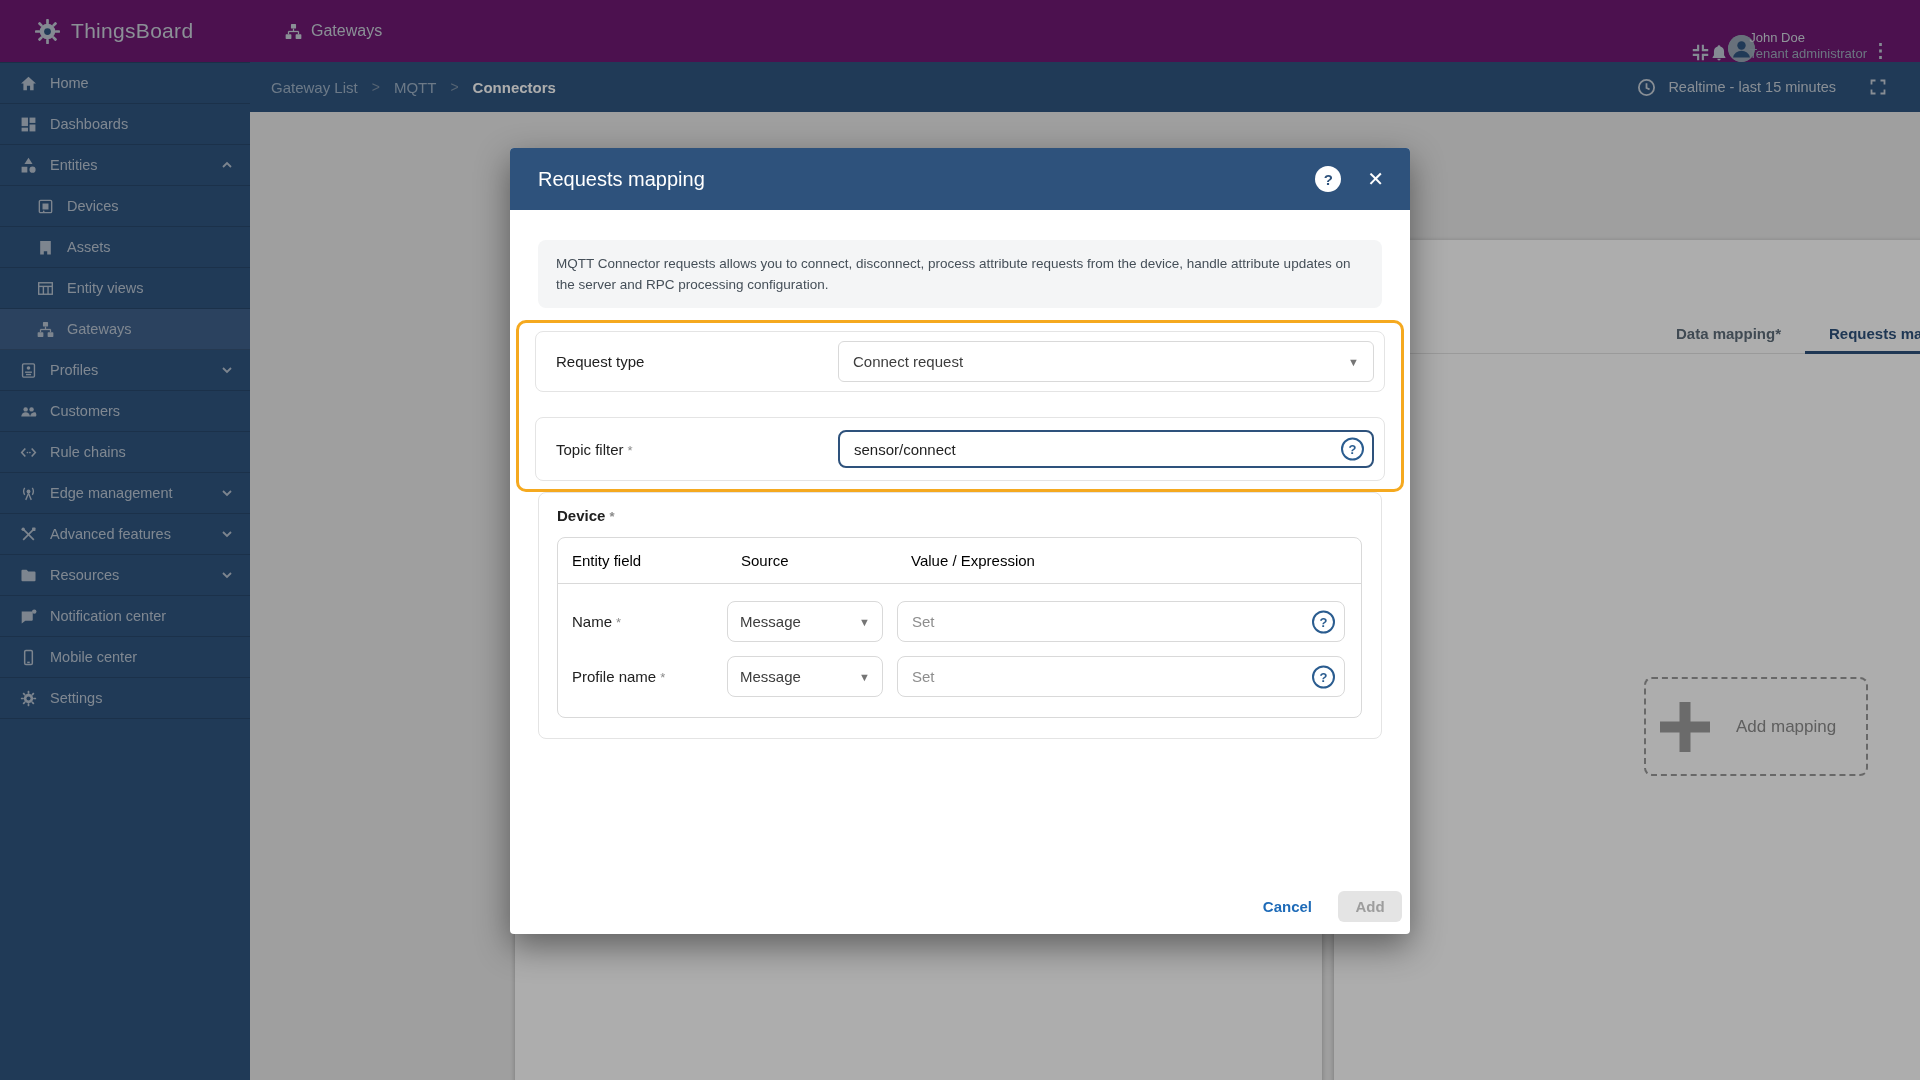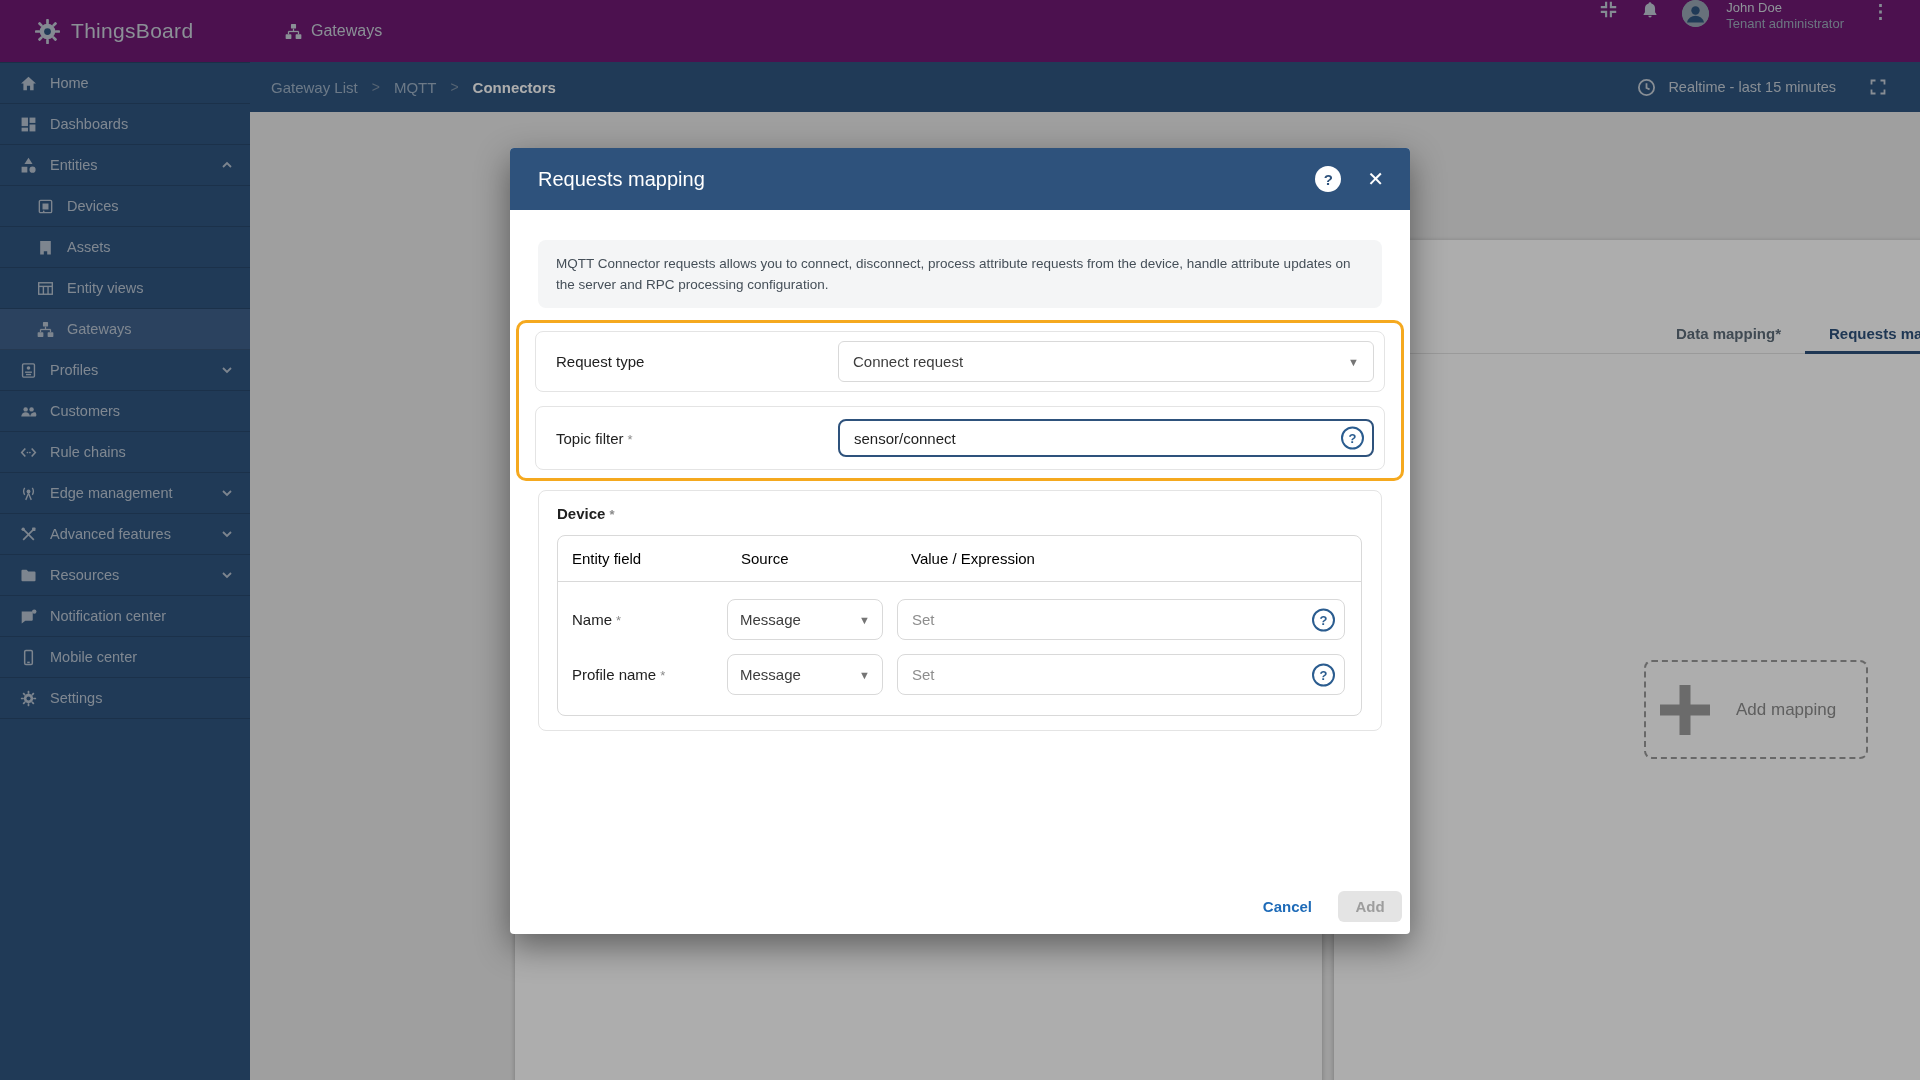--- a/index.html
+++ b/index.html
@@ -10,21 +10,21 @@
     font-family:"Liberation Sans", sans-serif;
     -webkit-font-smoothing:antialiased;
   }
   svg { display:block; }
 
   
   .topbar { position:absolute; left:0; top:0; width:1920px; height:62px; background:#701a75; display:flex; align-items:center; }
   .logo { display:flex; align-items:center; gap:10px; padding-left:34px; width:250px; }
   .logo-text { font-size:21px; color:#cdd5de; letter-spacing:.3px; }
   .page-title { position:absolute; left:285px; display:flex; align-items:center; gap:9px; color:#ccd4dd; font-size:16px; }
-  .topbar-right { position:absolute; right:30px; top:0; height:62px; display:flex; align-items:flex-start; gap:23px; }
+  .topbar-right { position:absolute; right:30px; top:0; height:62px; display:flex; align-items:flex-end; }
   .avatar { width:27px; height:27px; border-radius:50%; background:#9aa7b6; overflow:hidden; }
   .user-block { line-height:1.25; margin-left:-6px; }
   .user-name { font-size:13px; color:#d3dae2; }
   .user-role { font-size:13px; color:#9fafbf; }
   .kebab { color:#c3cdd9; font-size:19px; font-weight:bold; letter-spacing:0; margin-left:4px; }
 
   
   .breadcrumb-bar { position:absolute; left:250px; top:62px; width:1670px; height:50px; display:flex; align-items:center; padding:0 34px 0 21px; }
   .crumb { font-size:15px; color:#9fb3c8; }
   .crumb.active { color:#ffffff; font-weight:bold; }
@@ -54,44 +54,44 @@
   .row-name { margin-left:87px; font-size:14px; color:#333; }
   .toggle { position:relative; margin-left:22px; width:36px; height:14px; border-radius:7px; background:#f0977a; }
   .toggle-thumb { position:absolute; right:-2px; top:-3px; width:20px; height:20px; border-radius:50%; background:#e1561e; display:flex; align-items:center; justify-content:center; color:#fff; font-size:12px; font-weight:bold; }
 
   
   .mapping-panel { left:1084px; top:128px; width:821px; height:934px; }
   .tabs { position:absolute; left:0; right:0; top:74px; height:40px; display:flex; padding-left:318px; border-bottom:1px solid #e3e3e3; }
   .tab { position:relative; padding:0 24px; display:flex; align-items:center; font-size:15px; font-weight:bold; color:#5f6e7b; cursor:pointer; white-space:nowrap; }
   .tab.active { color:#2e527c; }
   .tab.active::after { content:""; position:absolute; left:0; right:0; bottom:-1px; height:3px; background:#2e527c; }
-  .add-mapping { position:absolute; left:310px; top:420px; width:224px; height:99px; border:2px dashed #9a9a9a; border-radius:8px; display:flex; align-items:center; padding-left:14px; gap:26px; cursor:pointer; }
+  .add-mapping { position:absolute; left:310px; top:437px; width:224px; height:99px; border:2px dashed #9a9a9a; border-radius:8px; display:flex; align-items:center; padding-left:14px; gap:26px; cursor:pointer; }
   .add-mapping .plus { width:50px; height:50px; }
   .add-mapping .am-label { font-size:17px; color:#8c8c8c; }
 
   
   .overlay { position:absolute; inset:0; background:rgba(0,0,0,.32); z-index:50; }
   .modal { position:absolute; left:510px; top:148px; width:900px; height:786px; background:#fff; border-radius:4px; box-shadow:0 12px 34px rgba(0,0,0,.45); z-index:100; }
   .modal-header { height:62px; background:#2e527c; border-radius:4px 4px 0 0; display:flex; align-items:center; padding:0 26px 0 28px; }
   .modal-title { font-size:20px; font-weight:500; color:#fff; flex:1; }
   .help-btn { width:26px; height:26px; border-radius:50%; background:#fff; color:#2e527c; font-size:15px; font-weight:bold; display:flex; align-items:center; justify-content:center; cursor:pointer; }
   .close-btn { margin-left:26px; color:#fff; font-size:20px; cursor:pointer; line-height:1; }
   .modal-body { position:relative; padding:0 28px; }
   .info-box { margin-top:30px; background:#f4f5f6; border-radius:8px; padding:13px 18px; font-size:13.5px; line-height:21px; color:#454f58; }
   .highlight-group { margin:12px -22px 0; border:3px solid #f5a91f; border-radius:10px; padding:8px 16px; }
   .field-card { border:1px solid #e4e4e4; border-radius:8px; height:61px; display:flex; align-items:center; padding:0 10px 0 20px; background:#fff; }
-  .field-card.tall { height:64px; margin-top:14px; }
+  .field-card.tall { height:64px; margin-top:25px; }
   .fc-label { width:282px; flex:none; font-size:15px; color:#212121; }
   .req-star { color:#8a8a8a; font-size:13px; margin-left:4px; }
   .fc-field { flex:1; position:relative; }
   .select-box { height:41px; border:1px solid #d9d9d9; border-radius:6px; display:flex; align-items:center; padding:0 14px; font-size:15px; color:#3d3d3d; cursor:pointer; }
   .select-box .sel-arrow { margin-left:auto; color:#757575; font-size:11px; }
   .text-input { width:100%; height:38px; border:2px solid #2e527c; border-radius:8px; padding:0 42px 0 14px; font-size:15px; color:#1f1f1f; font-family:"Liberation Sans",sans-serif; outline:none; }
   .q-icon { position:absolute; right:10px; top:50%; transform:translateY(-50%); width:23px; height:23px; border:2px solid #2a5c8f; border-radius:50%; color:#2a5c8f; font-size:13px; font-weight:bold; display:flex; align-items:center; justify-content:center; }
-  .device-card { margin-top:9px; border:1px solid #e4e4e4; border-radius:8px; padding:14px 19px 14px 18px; }
+  .device-card { border:1px solid #e4e4e4; border-radius:8px; padding:14px 19px 20px 18px; }
   .device-label { font-size:15px; font-weight:bold; color:#212121; }
   .device-table { margin-top:13px; border:1px solid #d9d9d9; border-radius:8px; }
   .dt-head { height:46px; border-bottom:1px solid #d9d9d9; display:grid; grid-template-columns:169px 170px 1fr; align-items:center; color:#000000; font-size:15px; }
   .dt-head > div { padding-left:14px; }
   .dt-body { padding:17px 16px 6px 0; }
   .dt-row { display:grid; grid-template-columns:169px 170px 1fr; align-items:center; margin-bottom:14px; }
   .dt-row .cell-label { padding-left:14px; font-size:15px; color:#212121; }
   .dt-row .sel-wrap { padding-right:14px; }
   .row-select { height:41px; border:1px solid #d9d9d9; border-radius:8px; display:flex; align-items:center; padding:0 12px; font-size:15px; color:#3d3d3d; cursor:pointer; }
   .row-select .sel-arrow { margin-left:auto; color:#757575; font-size:11px; }

